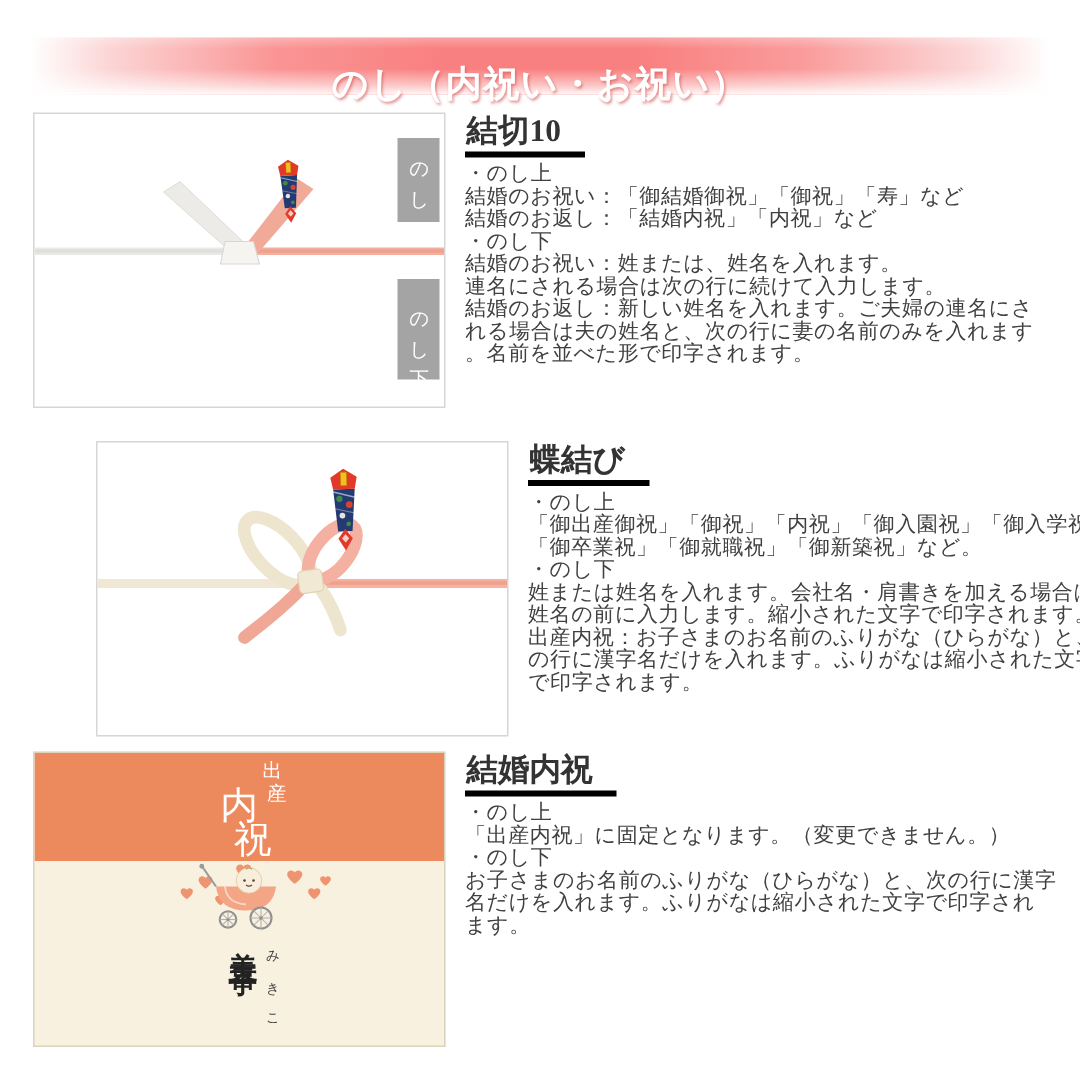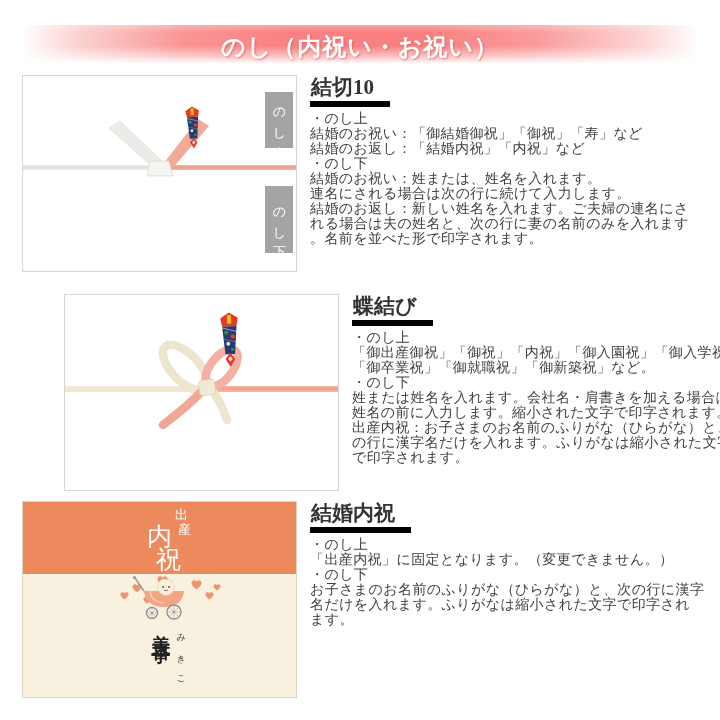--- a/index.html
+++ b/index.html
@@ -10,21 +10,21 @@
   
   .banner {
     position:absolute; left:20px; top:25px; width:680px; height:38px;
     background:
       linear-gradient(180deg, rgba(255,255,255,.28) 0%, rgba(255,255,255,0) 20%,
                       rgba(255,255,255,0) 55%, rgba(255,255,255,.55) 84%, rgba(255,255,255,.95) 100%),
       linear-gradient(90deg, #ffffff 0%, #fcd4d4 8%, #fa9595 24%, #f98080 40%,
                       #f98080 60%, #fa9c9c 76%, #fcd7d7 92%, #ffffff 100%);
   }
   .banner h1 {
-    margin:4px; text-align:center; font-size:24px; line-height:37px; color:#ffffff;
+    margin:14px; text-align:center; font-size:24px; line-height:37px; color:#ffffff;
     font-weight:600; letter-spacing:1px; text-shadow:1px 1px 2px rgba(210,85,85,.65);
   }
 
   
   .row { position:absolute; left:22px; width:698px; height:200px; }
   .row1 { top:75px; } .row2 { top:294px;margin-left:42px; } .row3 { top:501px; }
 
   .imgbox {
     position:absolute; left:0; top:0; width:275px; height:197px;
     border:1px solid #d6d6d6; background:#ffffff; overflow:hidden;
@@ -36,21 +36,21 @@
     writing-mode:vertical-rl; text-orientation:upright;
     font-size:13px; letter-spacing:4px; text-align:center;
     display:flex; align-items:center; justify-content:center;
   }
   .tag-top { top:16px; height:56px; }
   .tag-bottom { top:110px; height:67px; }
 
   .txt { position:absolute; left:288px; top:0; width:412px; }
   .sec-title {
     margin:0 0 4px 0; display:inline-block; font-size:21px; line-height:1.15;
-    font-weight:600; color:#333333; border-bottom:6px solid #000000;
+    font-weight:600; color:#333333; border-bottom:4px solid #000000;
     padding:0 16px 2px 1px;
   }
   .sec-body {
     font-size:14px; line-height:15px; color:#404040;
     white-space:pre; letter-spacing:0.4px;
   }
 
   
   .row3 .imgbox { background:#f8f1df; border-color:#ddd2bc; }
   .band { position:absolute; left:0; top:0; width:273px; height:72px; background:#ec8a5e; }

